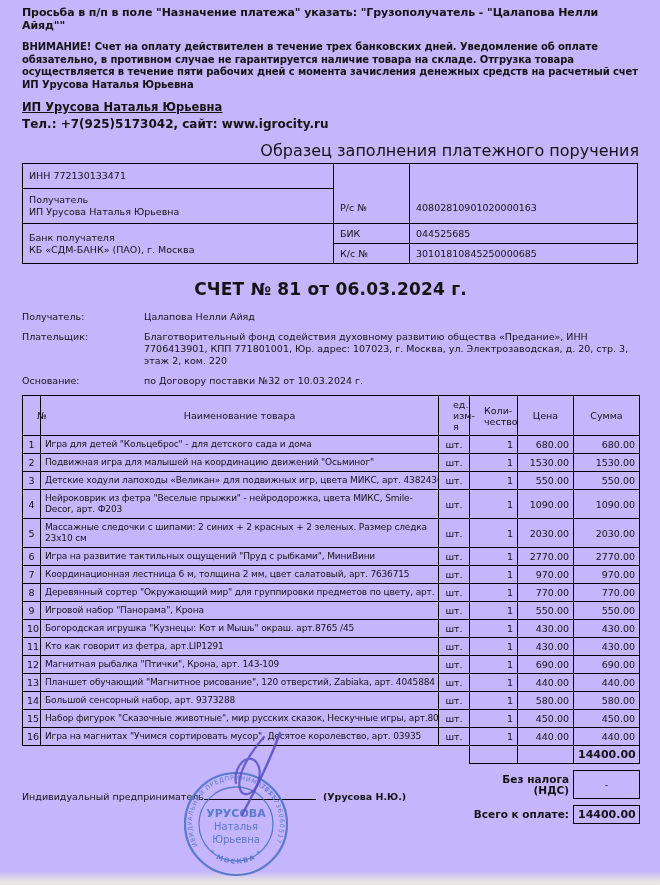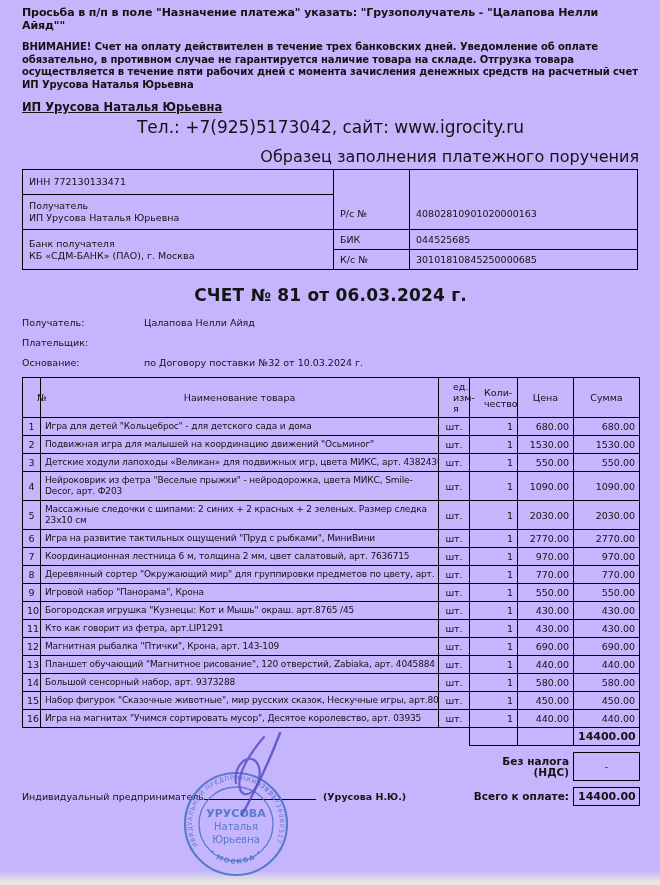--- a/index.html
+++ b/index.html
@@ -3,21 +3,21 @@
 <meta charset="utf-8">
 <style>
   html,body{margin:0;padding:0;background:#ffffff;}
   .page{position:relative;width:660px;height:885px;background:#c4b5fd;overflow:hidden;
         font-family:"DejaVu Sans","Liberation Sans",sans-serif;color:#141414;}
   .content{padding:6px 21px 0 22px;}
 
   .note-top{font-size:11px;font-weight:bold;line-height:13px;letter-spacing:-0.1px;}
   .warning{font-size:10px;font-weight:bold;line-height:12.5px;margin-top:9px;letter-spacing:-0.1px;}
   .seller-name{font-size:11.5px;font-weight:bold;text-decoration:underline;margin-top:9px;}
-  .contacts{font-size:17px;font-weight:normal;margin-top:3px;text-align:center;}
+  .contacts{font-size:12px;font-weight:bold;margin-top:3px;}
   .sample-title{font-size:16px;font-weight:normal;text-align:right;margin-top:10px;margin-bottom:3px;}
 
   table{border-collapse:collapse;}
   .bank-table{width:615px;table-layout:fixed;font-size:9.5px;}
   .bank-table td{border:1px solid #000;padding:2px 6px;vertical-align:middle;line-height:12px;margin-left:16px;}
   .bank-table .h-inn{height:20px;}
   .bank-table .h-rec{height:30px;}
   .bank-table .h-sm{height:15px;}
   .bank-table .rs-cell{vertical-align:bottom;padding-bottom:9px;}
 
@@ -101,20 +101,21 @@
       </table>
 
     <div class="invoice-title">СЧЕТ № 81 от 06.03.2024 г.</div>
 
     <div class="info-row">
       <div class="info-label">Получатель:</div>
       <div class="info-value">Цалапова Нелли Айяд</div>
     </div>
     <div class="info-row">
       <div class="info-label">Плательщик:</div>
+      <div class="info-value">Благотворительный фонд содействия духовному развитию общества «Предание», ИНН 7706413901, КПП 771801001, Юр. адрес: 107023, г. Москва, ул. Электрозаводская, д. 20, стр. 3, этаж 2, ком. 220</div>
     </div>
     <div class="info-row">
       <div class="info-label">Основание:</div>
       <div class="info-value">по Договору поставки №32 от 10.03.2024 г.</div>
     </div>
 
     <table class="items">
       <colgroup>
         <col style="width:18px">
           <col style="width:398px">

